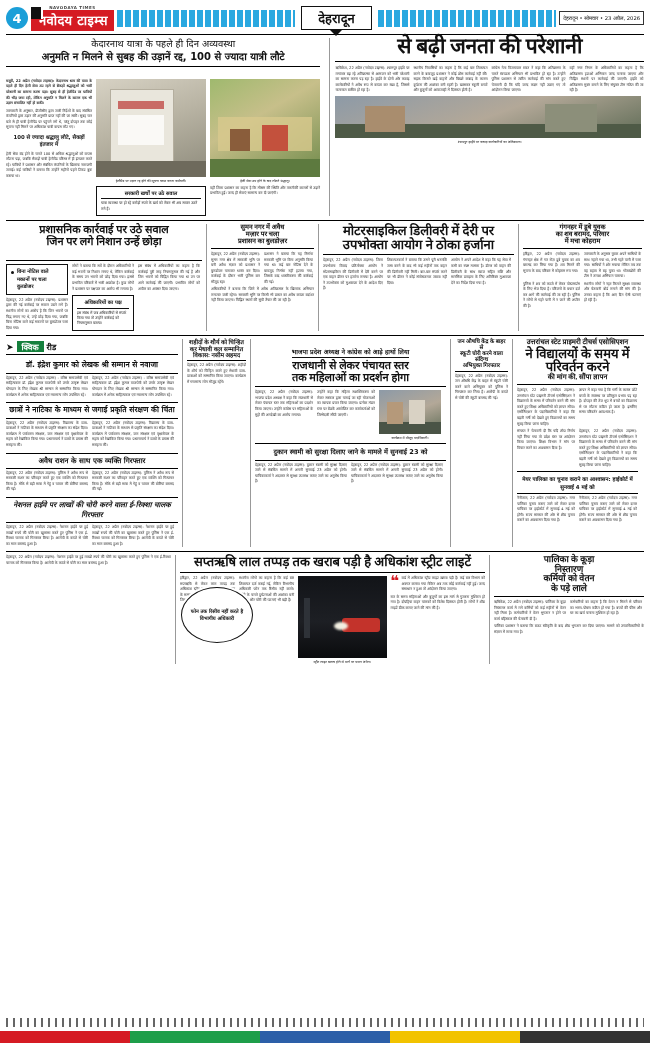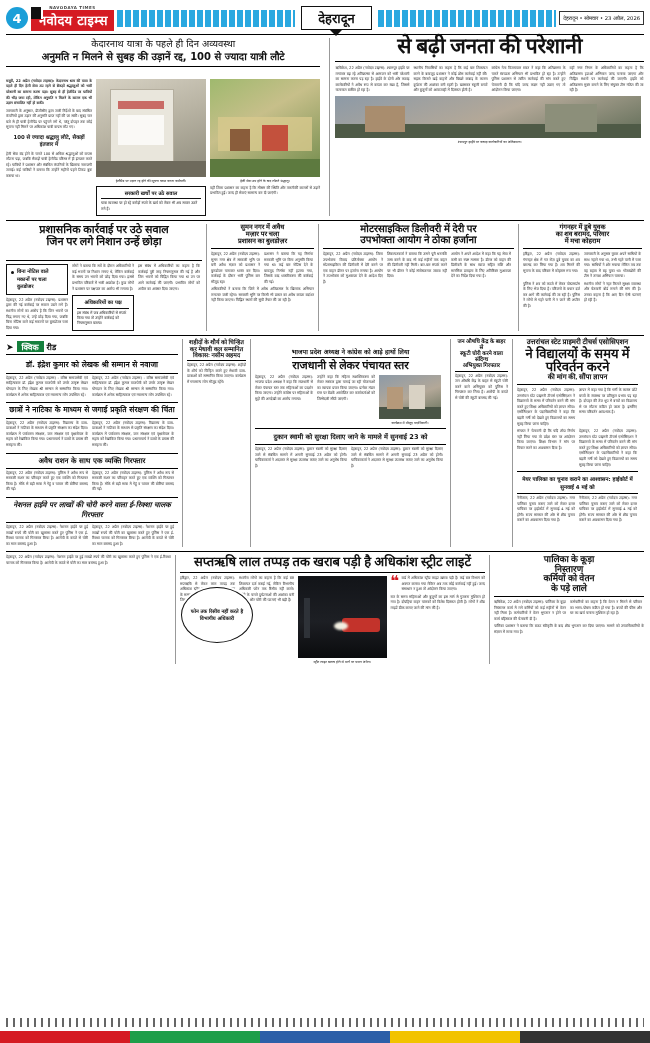--- a/index.html
+++ b/index.html
@@ -89,21 +89,21 @@
     border: 1.2px solid #111; background: #fff;
     display: flex; align-items: center; justify-content: center;
     text-align: center; font-size: 5px; font-weight: bold; line-height: 1.5;
     padding: 6px; position: absolute; left: 5px; top: 32px; z-index: 5;
     box-shadow: 0 0 0 2px #fff;
   }
 
   
   h2.sec { font-family: "Liberation Serif", serif; font-weight: bold; text-align: center; line-height: 1.05; }
   .s-18 { font-size: 11px; }
-  .s-14 { font-size: 10px; }
+  .s-14 { font-size: 13px; }
   .s-12 { font-size: 6.6px; }
 
   .bullet-box { border: .8px solid #111; padding: 3px 4px; font-size: 5.2px; font-weight: bold; line-height: 1.45; }
   .bullet-box .bl { display: flex; gap: 3px; }
   .bullet-box .dot2 { width: 3px; height: 3px; background: #111; border-radius: 50%; margin-top: 2.5px; flex: none; }
 
   .mini-head { font-size: 5.6px; font-weight: bold; text-align: center; line-height: 1.4; padding: 2px 0; }
 
   
   .qr-tag { display: flex; align-items: center; gap: 3px; padding: 2px 0; }
@@ -319,20 +319,21 @@
         <div class="col" style="margin-top:2px;">देहरादून, 22 अप्रैल (नवोदय टाइम्स): शहीदों के शौर्य को चिन्हित करते हुए मेधावी छात्र-छात्राओं को सम्मानित किया जाएगा। कार्यक्रम में गणमान्य लोग मौजूद रहेंगे।</div>
       </div>
     </div>
 
     <div style="width:196px;" class="vline">
       <div style="padding-left:4px;">
         <div style="text-align:center;">
           <span class="underline-head" style="font-size:6.4px;font-weight:bold;">भाजपा प्रदेश अध्यक्ष ने कांग्रेस को आड़े हाथों लिया</span>
         </div>
         <h2 class="sec s-18" style="margin-top:2px;">राजधानी से लेकर पंचायत स्तर</h2>
+        <h2 class="sec s-18" style="border-bottom:.8px solid #000;padding-bottom:3px;">तक महिलाओं का प्रदर्शन होगा</h2>
         <div style="display:flex;gap:4px;margin-top:3px;">
           <div class="col" style="width:58px;">देहरादून, 22 अप्रैल (नवोदय टाइम्स): भाजपा प्रदेश अध्यक्ष ने कहा कि राजधानी से लेकर पंचायत स्तर तक महिलाओं का प्रदर्शन किया जाएगा। उन्होंने कांग्रेस पर महिलाओं के मुद्दों की अनदेखी का आरोप लगाया।</div>
           <div class="col" style="width:58px;">उन्होंने कहा कि महिला सशक्तिकरण को लेकर सरकार द्वारा चलाई जा रही योजनाओं का व्यापक प्रचार किया जाएगा। प्रत्येक मंडल स्तर पर बैठकें आयोजित कर कार्यकर्ताओं को जिम्मेदारी सौंपी जाएगी।</div>
           <div style="width:62px;">
             <div class="photo grp" style="height:44px;">
               <div style="position:absolute;left:0;bottom:0;width:100%;height:12px;background:#4a5446;"></div>
               <div style="position:absolute;left:8px;top:12px;width:16px;height:22px;background:#b5997a;"></div>
               <div style="position:absolute;left:30px;top:10px;width:16px;height:24px;background:#d9d2c4;"></div>
             </div>
             <div class="cap">कार्यक्रम में मौजूद पदाधिकारी।</div>

